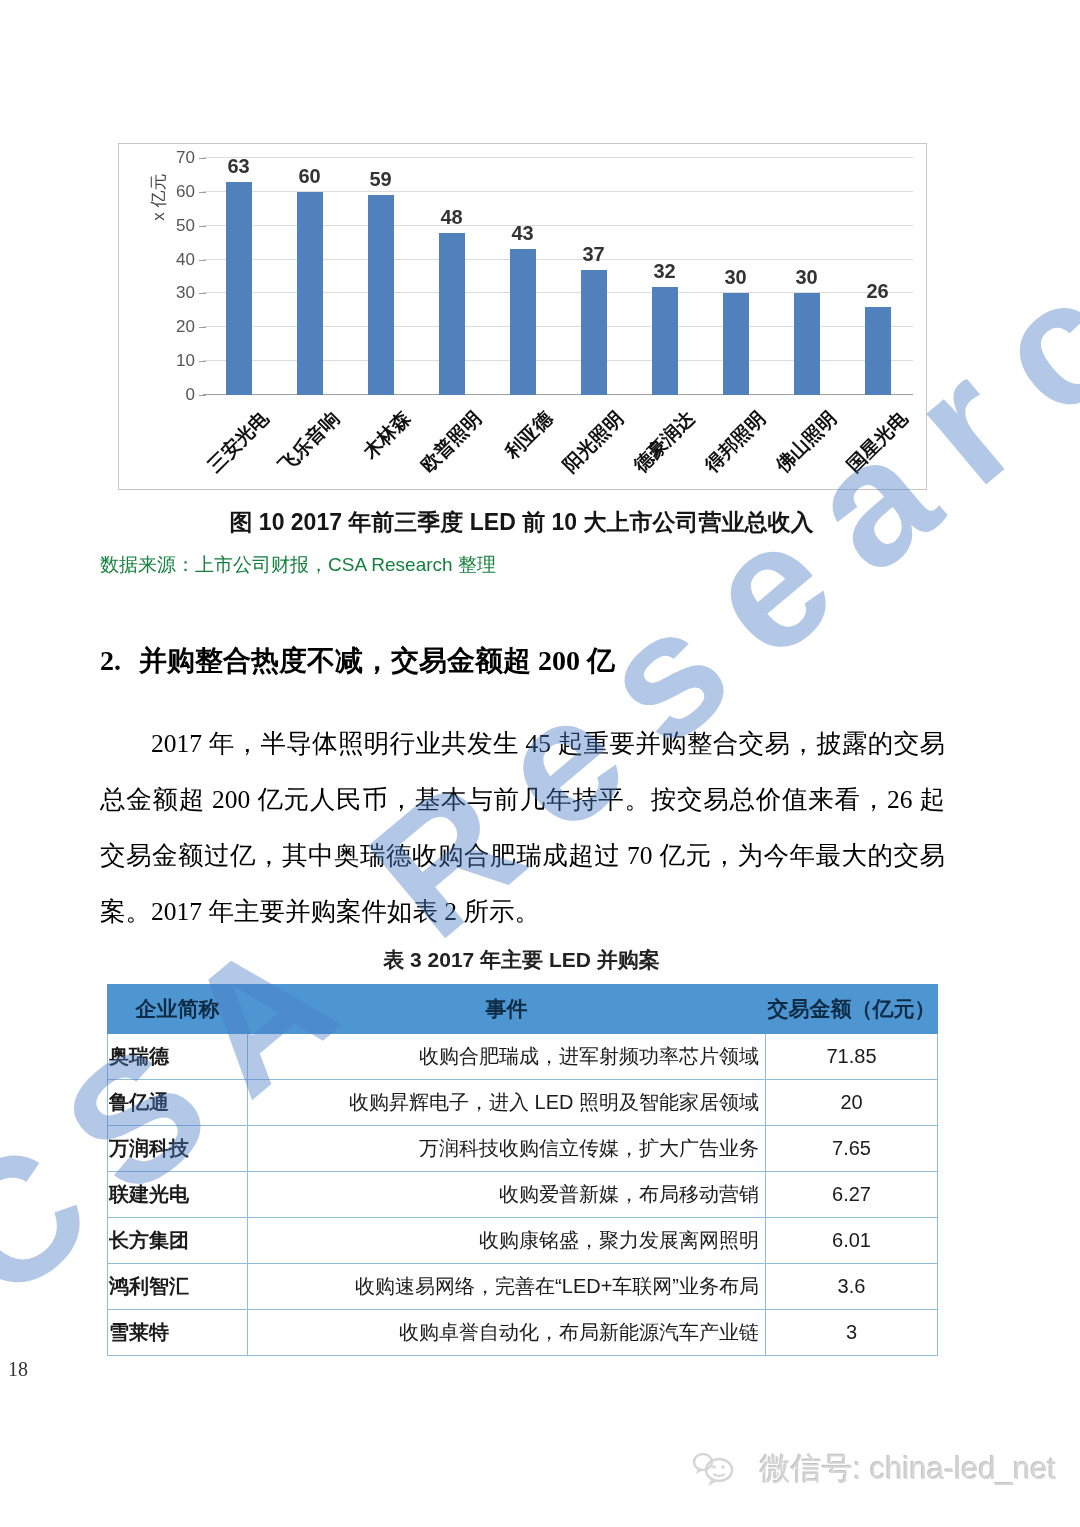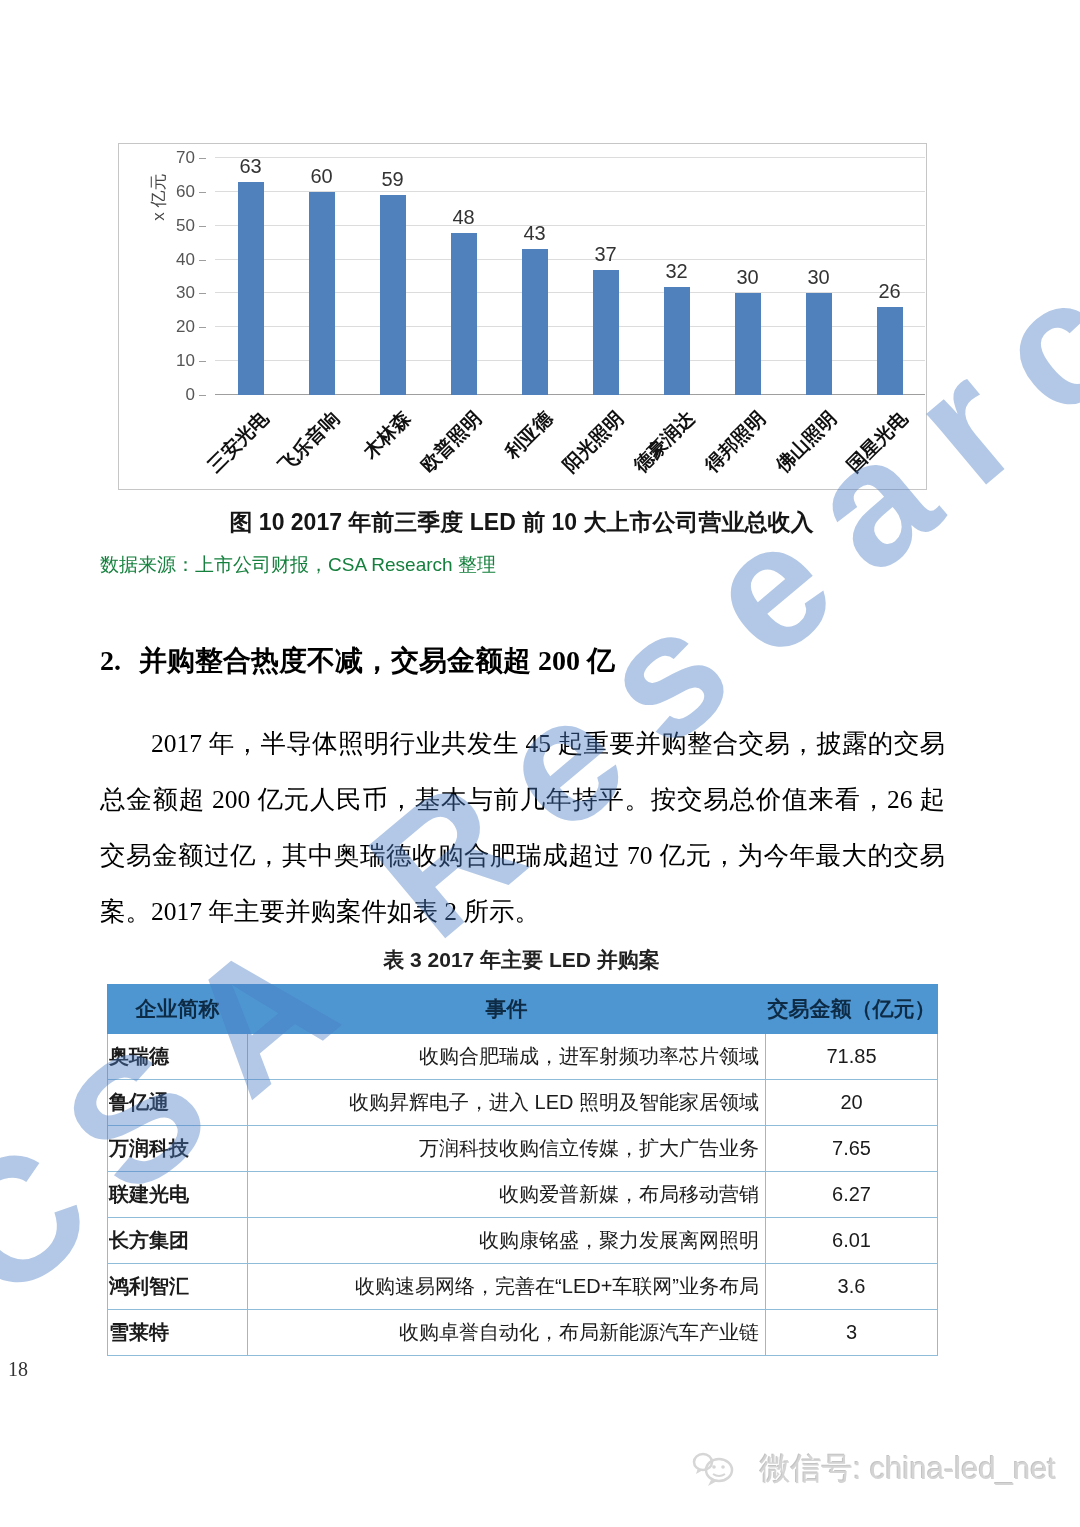--- a/index.html
+++ b/index.html
@@ -14,21 +14,21 @@
     text-align:center;font-family:"Liberation Sans",sans-serif;font-weight:bold;
     font-size:175px;letter-spacing:38px;white-space:nowrap;
     color:var(--wm-color);opacity:.42;transform:rotate(-40deg);
     pointer-events:none;z-index:6;
   }
   
   .chart-frame{position:absolute;left:118px;top:143px;width:807px;height:345px;
     border:1px solid #c6c6c6;background:#fff;z-index:2;}
   .y-title{position:absolute;left:0px;top:42px;width:80px;height:22px;line-height:22px;
     transform:rotate(-90deg);font-size:17px;color:#454545;text-align:center;}
-  .plot{position:absolute;left:96px;top:14px;width:710px;height:237px;}
+  .plot{position:absolute;left:84px;top:14px;width:710px;height:237px;font-weight:bold;}
   .gridline{position:absolute;left:0;width:100%;height:1px;background:#dcdcdc;}
   .gridline.base{background:#9e9e9e;}
   .ytick{position:absolute;left:38px;width:38px;text-align:right;font-size:17px;color:#555;}
   .ytickmark{position:absolute;left:80px;width:7px;height:1px;background:#9e9e9e;}
   .bar{position:absolute;bottom:0;width:26px;background:var(--bar-color);}
   .bar-label{position:absolute;text-align:center;font-size:20px;color:#333;}
   .cat-label{position:absolute;top:262px;white-space:nowrap;font-size:19px;font-weight:bold;
     color:#101010;transform-origin:100% 0;transform:rotate(-45deg);}
   
   .fig-caption{position:absolute;left:100px;top:507px;width:843px;text-align:center;

